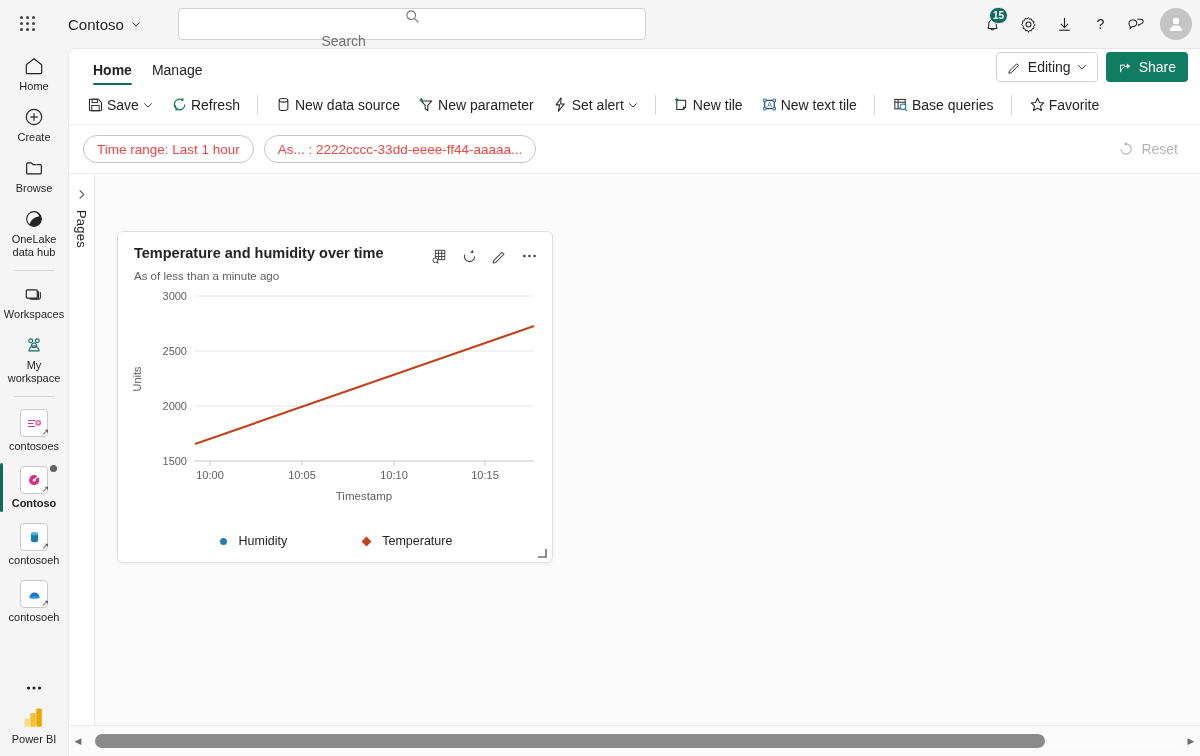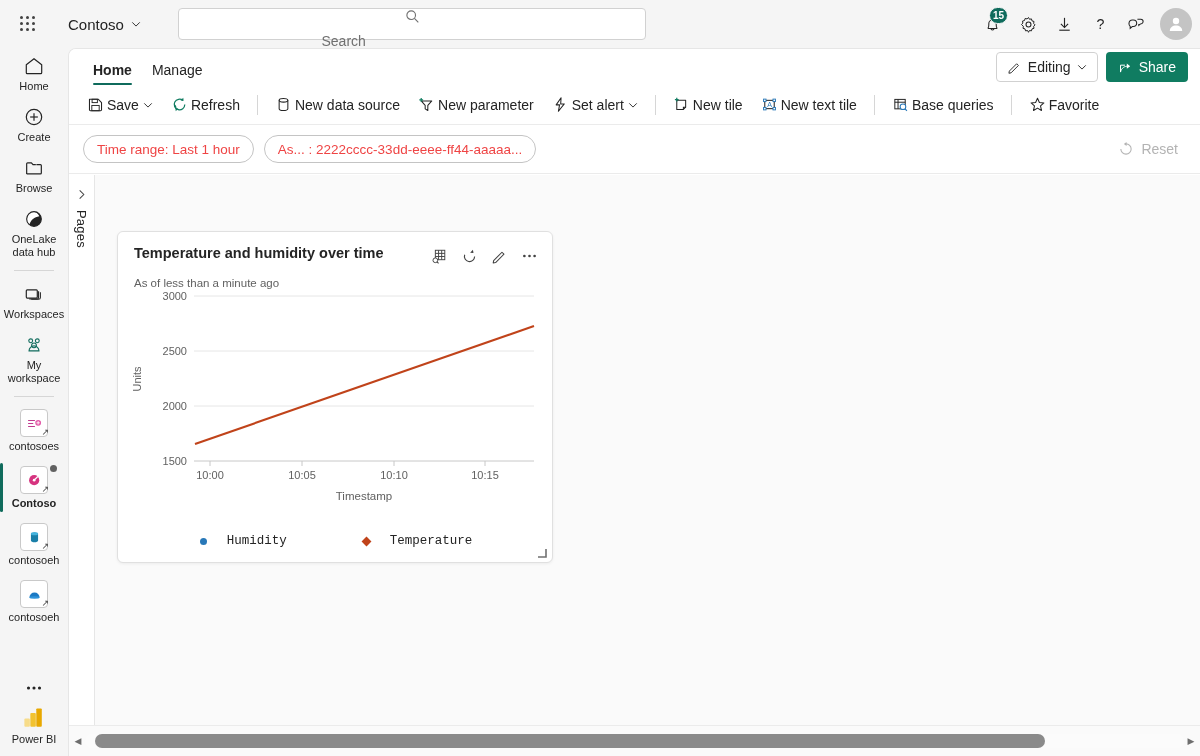--- a/index.html
+++ b/index.html
@@ -167,34 +167,34 @@
     writing-mode: vertical-rl; font-size: 13px; color: #242424; letter-spacing: 0.2px;
   }
 
   .tile {
     position: absolute; left: 48px; top: 56px; width: 436px; height: 332px;
     background: #fff; border: 1px solid #e0e0e0; border-radius: 6px;
     box-shadow: 0 1px 3px rgba(0,0,0,0.06);
   }
   .tile-head { padding: 13px 16px 0; position: relative; }
   .tile-title { font-size: 14.5px; font-weight: 700; color: #242424; }
-  .tile-sub { font-size: 11.5px; color: #616161; margin-top: 16px; }
+  .tile-sub { font-size: 11.5px; color: #616161; margin-top: 9px; }
   .tile-actions { position: absolute; right: 10px; top: 11px; display: flex; align-items: center; gap: 4px; }
   .tile-act {
     width: 26px; height: 26px; border-radius: 4px; display: flex;
     align-items: center; justify-content: center; cursor: pointer; color: #424242;
   }
   .resize-handle { position: absolute; right: 5px; bottom: 4px; width: 10px; height: 10px; cursor: nwse-resize; }
 
   .chartwrap { position: absolute; left: 0; top: 52px; width: 436px; height: 280px; }
   .legend {
     position: absolute; left: 0; bottom: 16px; width: 436px;
     display: flex; justify-content: center; gap: 76px; font-size: 12.5px; color: #242424;
   }
-  .legend-item { display: flex; align-items: center; gap: 20px; cursor: pointer; font-family: Liberation Mono, monospace; }
+  .legend-item { display: flex; align-items: center; gap: 12px; cursor: pointer; }
   .lg-dot { width: 7px; height: 7px; border-radius: 50%; }
   .lg-diamond { width: 7px; height: 7px; transform: rotate(45deg); }
 
   
   .hscroll {
     position: absolute; left: 0; bottom: 0; right: 0; height: 31px;
     background: #fafafa; border-top: 1px solid #ebebeb;
     display: flex; align-items: center; padding: 0 2px;
   }
   .sb-arrow { width: 14px; text-align: center; font-size: 9px; color: #6e6e6e; cursor: pointer; }

